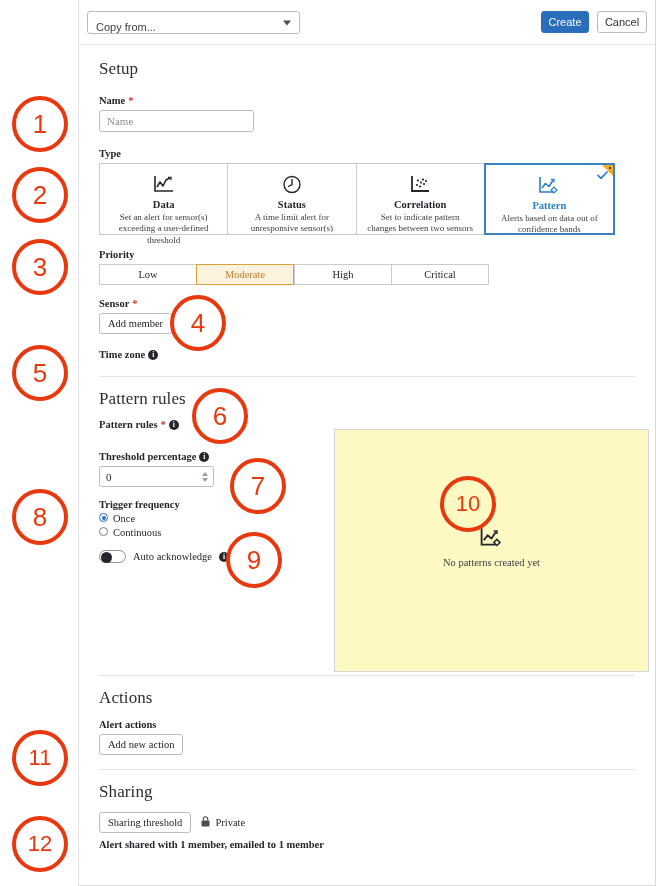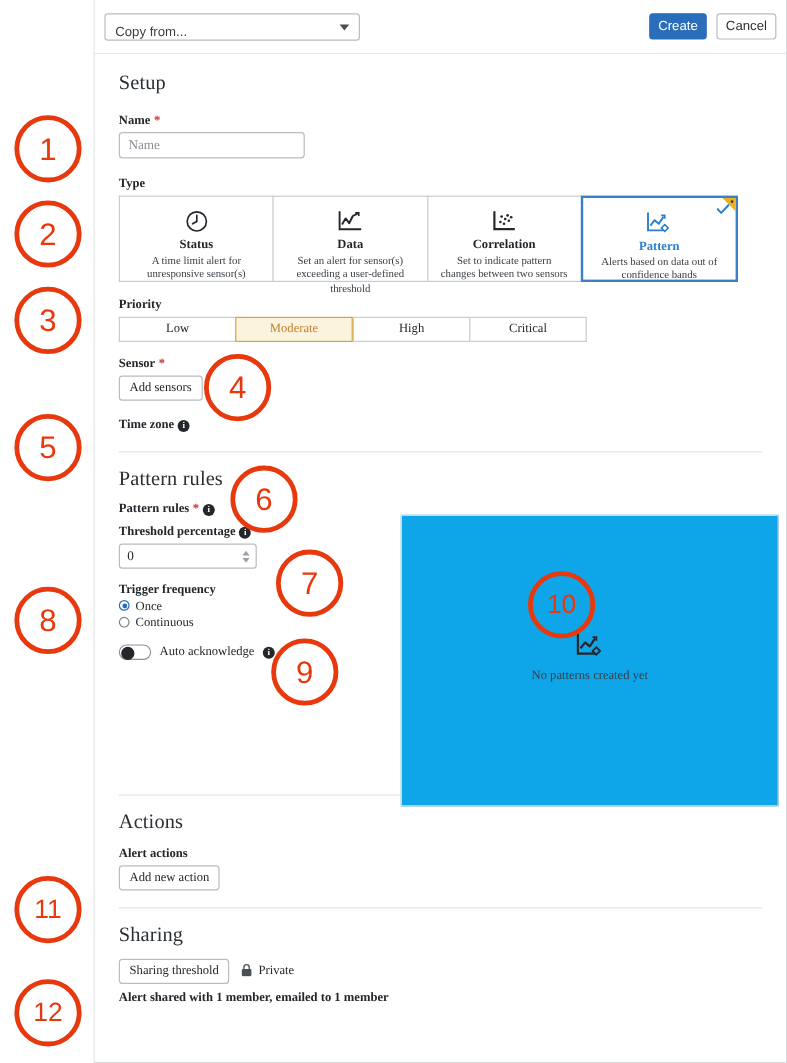--- a/index.html
+++ b/index.html
@@ -175,21 +175,21 @@
     width: 27px; height: 13px; border-radius: 7px; border: 1px solid #8d9297; background: #fff;
     position: relative; cursor: pointer; flex: none;
   }
   .toggle .knob {
     position: absolute; left: 1px; top: 1px; width: 11px; height: 11px; border-radius: 50%;
     background: #23272b;
   }
 
   .empty-panel {
     position: absolute; left: 235px; top: 10px; width: 315px; height: 243px;
-    border: 1px solid #d3d6d9; background: #0ea5e9;
+    border: 1px solid #d3d6d9; background: #fef9c3;
     display: flex; flex-direction: column; align-items: center; justify-content: flex-start;
     padding-top: 96px;
   }
   .empty-panel .empty-text { font-size: 10.5px; color: #3a3f44; margin-top: 6px; }
 
   .sharing-row { display: flex; align-items: center; gap: 10px; margin-top: 2px; }
   .lock-label { display: flex; align-items: center; gap: 5px; font-size: 10.5px; color: #23272b; }
   .share-note { font-size: 10.5px; font-weight: bold; color: #23272b; margin-top: 6px; }
 
   
@@ -228,39 +228,39 @@
     </div>
     <div class="text-input">
       <span>Name</span>
     </div>
 
     <div class="field-label" style="margin-top:16px;">Type</div>
     <div class="type-row">
 
       <div class="type-card">
         <div class="type-icon">
-          <svg width="22" height="21" viewBox="0 0 22 21">
-            <circle cx="11" cy="10.5" r="8" stroke="#23272b" stroke-width="1.4" fill="none"></circle>
-            <path d="M11 5.5 L11 10.5 L7.5 12.5" stroke="#23272b" stroke-width="1.4" fill="none" stroke-linecap="round"></path>
-          </svg>
-        </div>
-        <div class="type-name">Status</div>
-        <div class="type-desc">A time limit alert for unresponsive sensor(s)</div>
-      </div>
-
-      <div class="type-card">
-        <div class="type-icon">
           <svg width="22" height="20" viewBox="0 0 22 20">
             <path d="M2 2 L2 17 L20 17" stroke="#23272b" stroke-width="1.6" fill="none"></path>
             <path d="M4 13 L7 8 L10 12 L13 6 L17 4" stroke="#23272b" stroke-width="1.6" fill="none" stroke-linejoin="round"></path>
             <path d="M15 3.4 L18 3.4 L18 6" stroke="#23272b" stroke-width="1.3" fill="none"></path>
           </svg>
         </div>
         <div class="type-name">Data</div>
         <div class="type-desc">Set an alert for sensor(s) exceeding a user-defined threshold</div>
+      </div>
+
+      <div class="type-card">
+        <div class="type-icon">
+          <svg width="22" height="21" viewBox="0 0 22 21">
+            <circle cx="11" cy="10.5" r="8" stroke="#23272b" stroke-width="1.4" fill="none"></circle>
+            <path d="M11 5.5 L11 10.5 L7.5 12.5" stroke="#23272b" stroke-width="1.4" fill="none" stroke-linecap="round"></path>
+          </svg>
+        </div>
+        <div class="type-name">Status</div>
+        <div class="type-desc">A time limit alert for unresponsive sensor(s)</div>
       </div>
 
       <div class="type-card">
         <div class="type-icon">
           <svg width="22" height="20" viewBox="0 0 22 20">
             <path d="M3 2 L3 17 L20 17" stroke="#23272b" stroke-width="1.8" fill="none"></path>
             <circle cx="8" cy="11" r="1.1" fill="#23272b"></circle>
             <circle cx="11" cy="12.5" r="1.1" fill="#23272b"></circle>
             <circle cx="12" cy="8.5" r="1.1" fill="#23272b"></circle>
             <circle cx="15" cy="10" r="1.1" fill="#23272b"></circle>
@@ -299,42 +299,42 @@
       <button class="pr-btn">Low</button>
       <button class="pr-btn active">Moderate</button>
       <button class="pr-btn">High</button>
       <button class="pr-btn">Critical</button>
     </div>
 
     <div class="field-label" style="margin-top:13px;">
       <span>Sensor</span>
       <span class="req">*</span>
     </div>
-    <button class="sm-btn">Add sensors</button>
+    <button class="sm-btn">Add member</button>
 
     <div class="field-label" style="margin-top:15px;">
       <span>Time zone</span>
       <i class="info-i">i</i>
     </div>
 
     <hr class="div">
 
     
     <h2 class="section-title" style="margin-top:12px;margin-bottom:10px;">Pattern rules</h2>
 
     <div class="pr-wrap">
       <div class="pr-left">
 
         <div class="field-label">
           <span>Pattern rules</span>
           <span class="req">*</span>
           <i class="info-i">i</i>
         </div>
 
-        <div class="field-label" style="margin-top:8px;">
+        <div class="field-label" style="margin-top:21px;">
           <span>Threshold percentage</span>
           <i class="info-i">i</i>
         </div>
         <div class="num-input">
           <span>0</span>
           <span class="spinner">
             <span class="spin-up"></span>
               <span class="spin-dn"></span>
           </span>
         </div>

